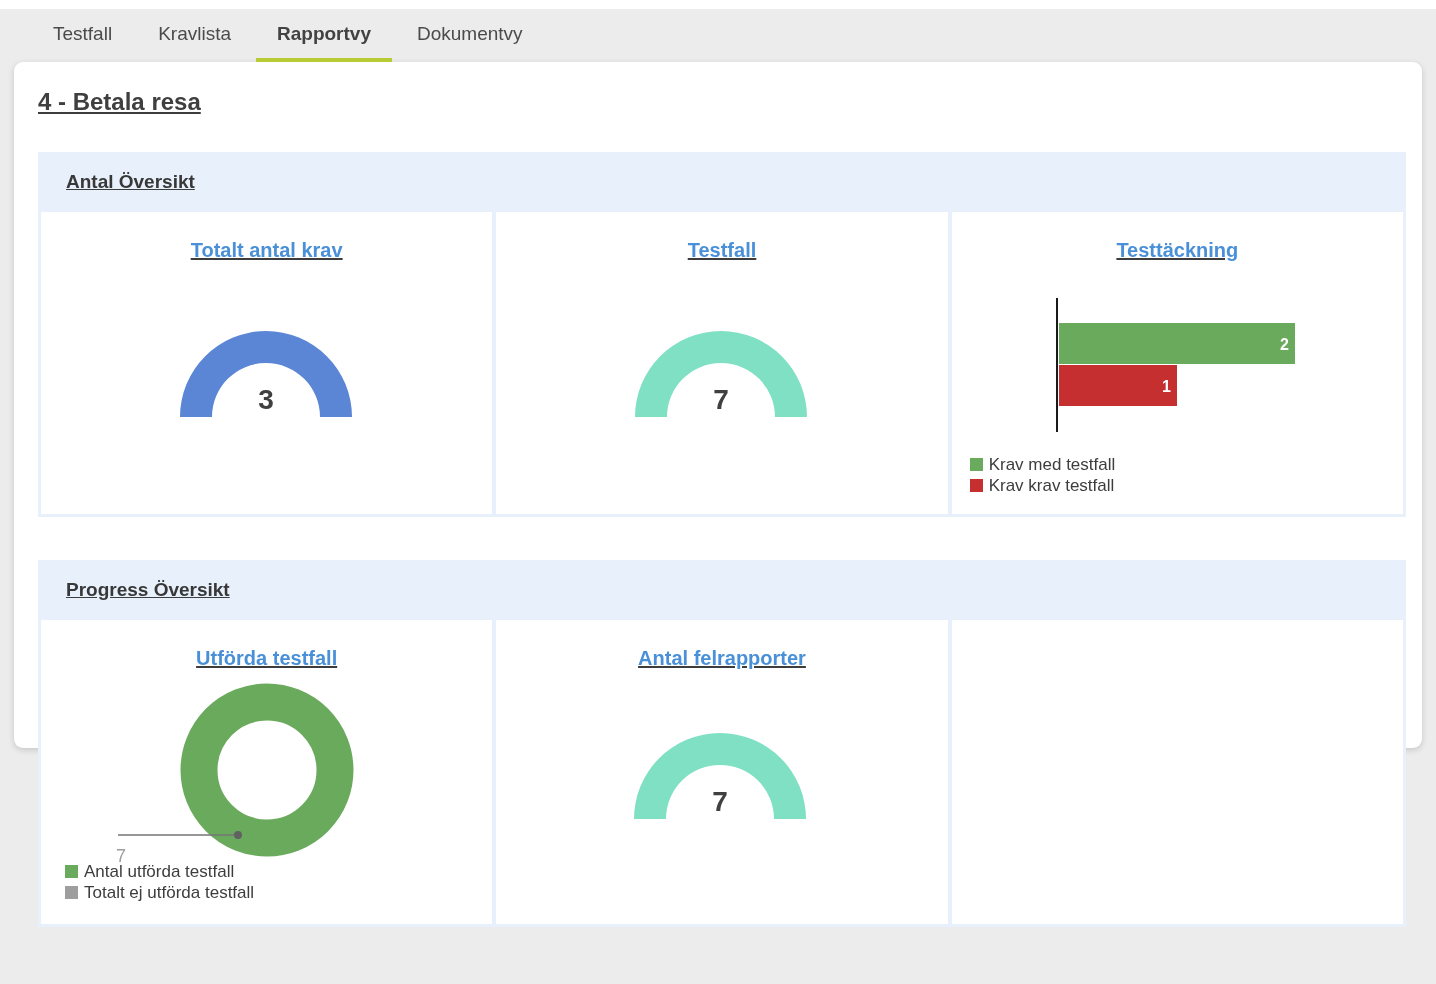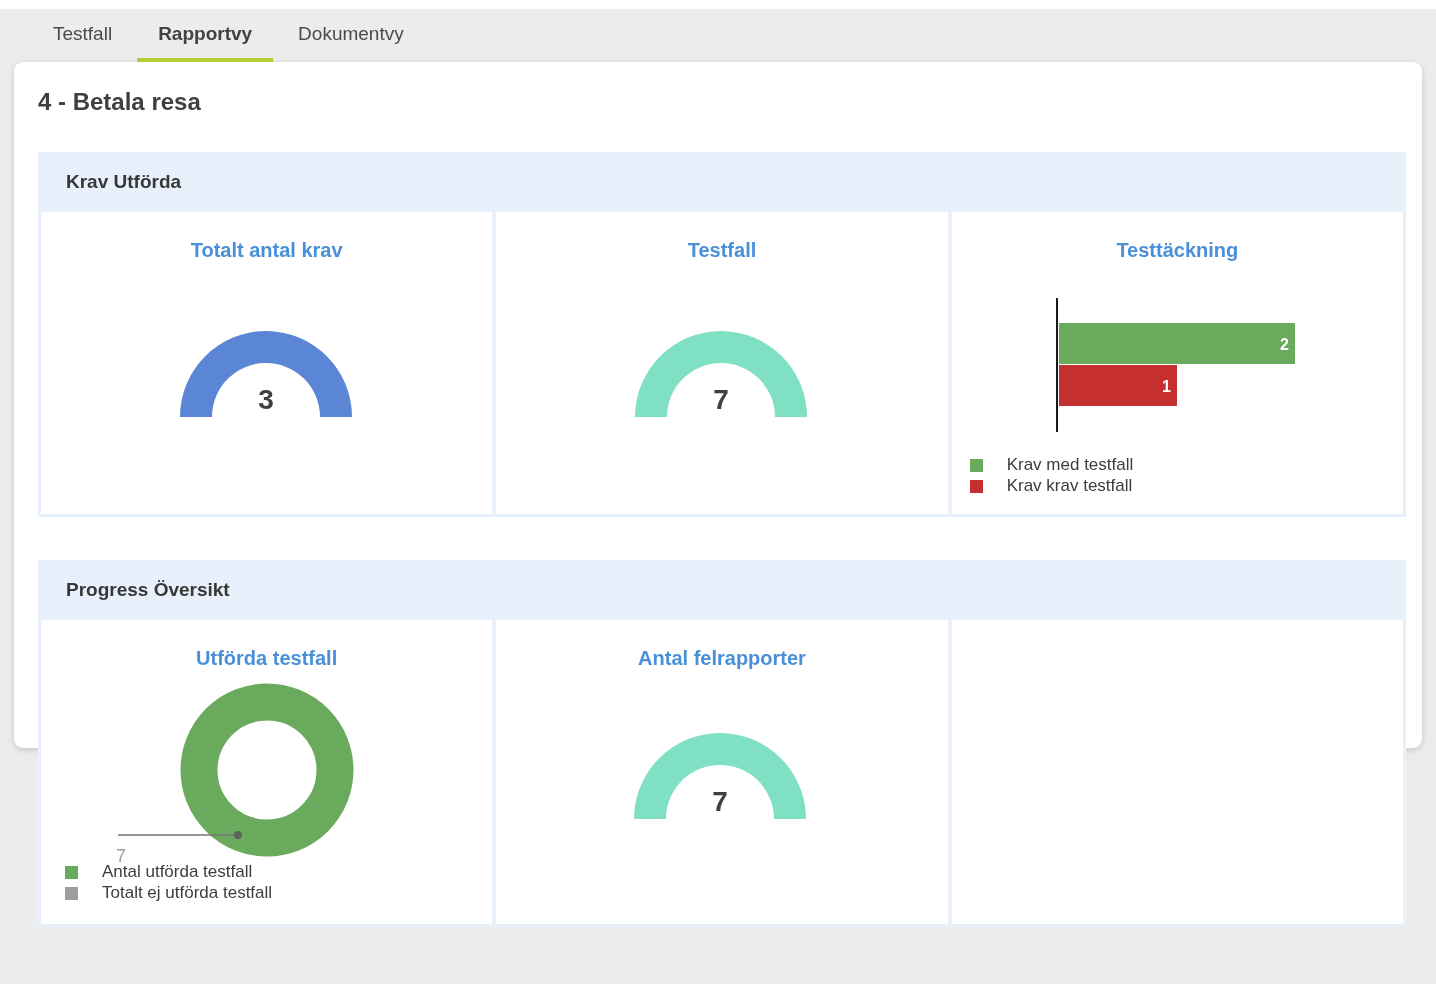--- a/index.html
+++ b/index.html
@@ -9,65 +9,66 @@
   .top-strip { height:9px; background:#ffffff; }
 
   
   .tabbar { display:flex; align-items:stretch; height:53px; padding-left:32px; }
   .tab { display:flex; align-items:center; padding:0 21px; margin-right:4px;
     font-size:19px; color:#4b4b4b; cursor:pointer; border-bottom:4px solid transparent; }
   .tab.active { font-weight:bold; color:#424242; border-bottom-color:#b7cb35; }
 
   
   .card { margin:0 14px; height:686px; background:#ffffff; border-radius:9px;
-    box-shadow:0 2px 6px rgba(0,0,0,0.16); padding:26px 16px 0 24px; }
+    box-shadow:0 2px 6px rgba(0,0,0,0.16); padding:26px 16px 0 24px;text-decoration:underline; }
   .page-title { font-size:24px; font-weight:bold; color:#3f3f3f; line-height:28px; margin-bottom:36px; }
 
   
   .section { background:#e8f1fb; padding:0 3px 3px 3px; }
   .section + .section { margin-top:43px; }
   .section-header { height:60px; display:flex; align-items:center; padding-left:25px;
     font-size:19px; font-weight:bold; color:#383838; }
   .panel-grid { display:grid; grid-template-columns:1fr 1fr 1fr; gap:4px;border-radius:6px; }
   .panel { background:#ffffff; position:relative; overflow:hidden; }
   .grid-krav .panel { height:302px; }
   .grid-progress .panel { height:304px; }
   .panel-title { text-align:center; margin-top:27px; font-size:20px; font-weight:bold; color:#4990d8; }
   .panel svg.chart { position:absolute; left:0; top:0; pointer-events:none; }
 
   .gauge-num { font-size:28px; font-weight:bold; fill:#404040; }
   .bar-label { font-size:16px; font-weight:bold; fill:#ffffff; }
   .callout-num { font-size:18px; fill:#9e9e9e; }
 
   
   .legend { position:absolute; display:flex; flex-direction:column; gap:7px; }
-  .legend-row { display:flex; align-items:center; gap:24px; font-size:17px; color:#3d3d3d; line-height:14px; }
+  .legend-row { display:flex; align-items:flex-start; gap:6px; font-size:17px; color:#3d3d3d; line-height:14px; }
   .sq { width:13px; height:13px; flex:0 0 13px; }
   .sq-green { background:#6aaa5c; }
   .sq-red { background:#c52f2f; }
   .sq-gray { background:#9e9e9e; }
   .legend-bar { left:18px; top:246px; }
   .legend-donut { left:24px; top:245px; }
 </style>
 </head>
 <body>
 
 <div class="top-strip"></div>
 
 <div class="tabbar">
   <div class="tab">Testfall</div>
+  <div class="tab">Kravlista</div>
   <div class="tab active">Rapportvy</div>
   <div class="tab">Dokumentvy</div>
 </div>
 
 <div class="card">
   <div class="page-title">4 - Betala resa</div>
 
   <div class="section">
-    <div class="section-header">Krav Utförda</div>
+    <div class="section-header">Antal Översikt</div>
     <div class="panel-grid grid-krav">
 
       <div class="panel">
         <div class="panel-title">Totalt antal krav</div>
         <svg class="chart" width="452" height="302">
           <path d="M 139 205 A 86 86 0 0 1 311 205 L 279 205 A 54 54 0 0 0 171 205 Z" fill="#5b86d6"></path>
           <text x="225" y="197" text-anchor="middle" class="gauge-num">3</text>
         </svg>
       </div>
 

